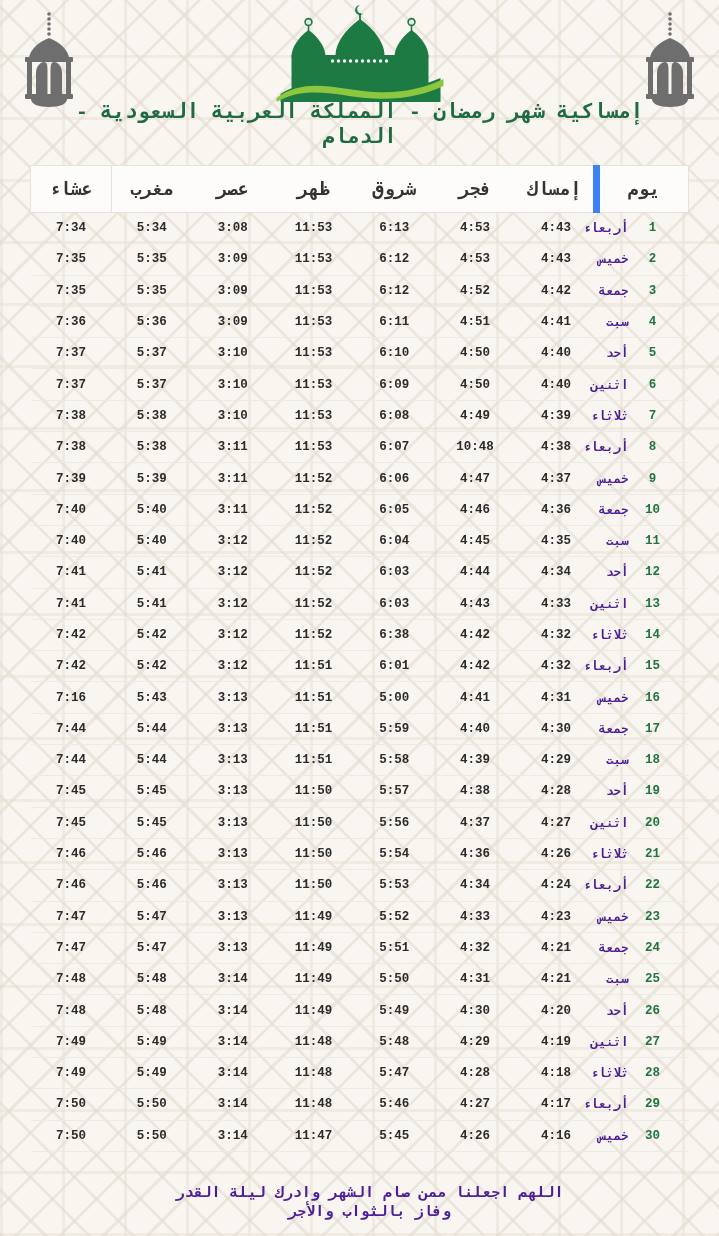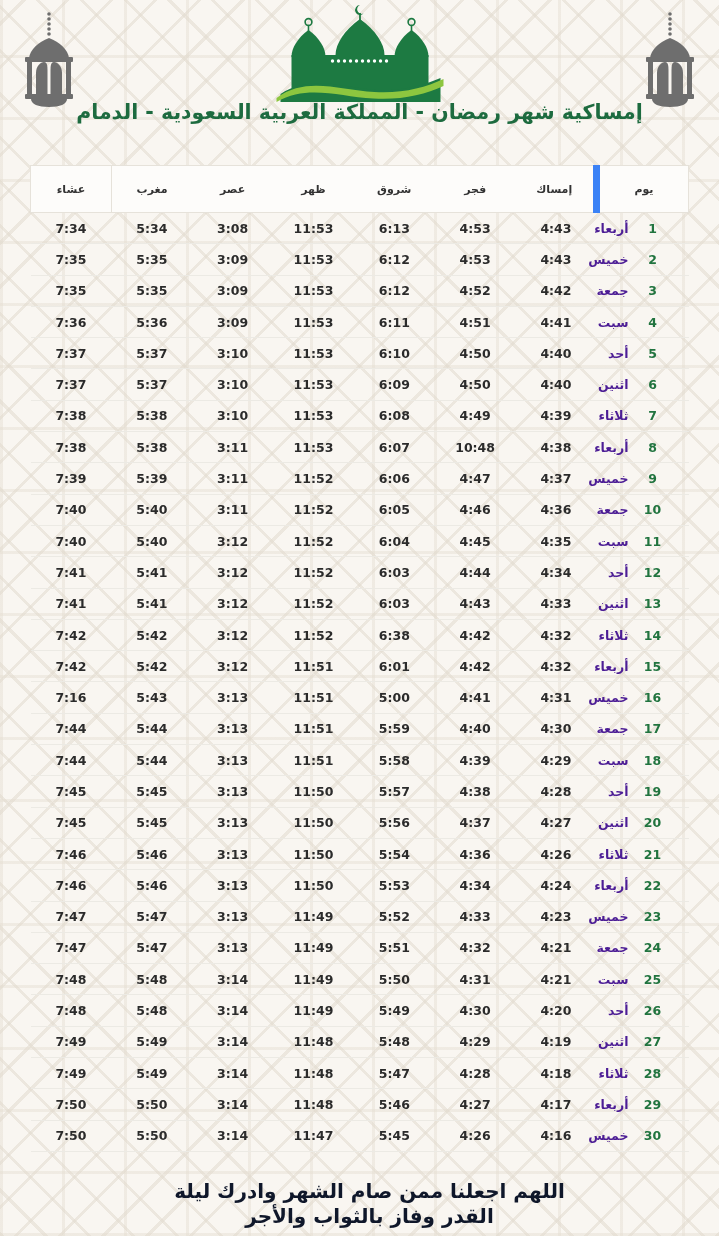--- a/index.html
+++ b/index.html
@@ -38,20 +38,21 @@
     z-index:0;
   }
 
   .page{
     position:relative;
     z-index:1;
     width:719px;
     height:1236px;
     display:flex;
     flex-direction:column;
+    font-family:Liberation Mono, monospace;
   }
 
   
   .header{
     position:relative;
     height:165px;
     flex:0 0 auto;
   }
 
   .lantern{
@@ -94,21 +95,21 @@
   table.imsakiya{
     width:100%;
     border-collapse:collapse;
     table-layout:fixed;
   }
 
   table.imsakiya thead th{
     background:#fdfcfa;
     border:1px solid #e6e2da;
     color:#333333;
-    font-size:11px;
+    font-size:18px;
     font-weight:bold;
     height:47px;
     vertical-align:middle;
     text-align:center;
   }
   table.imsakiya thead th:not(:first-child){ border-right:none; }
   table.imsakiya thead th:not(:last-child){ border-left:none; }
   table.imsakiya thead th:first-child{ border-left:7px solid #3b82f6; }
   table.imsakiya thead th:last-child{ border-right:1px solid #e6e2da; }
 
@@ -153,22 +154,22 @@
   col.c-t    { width:12.28%; }
 
   
   .footer{
     flex:0 0 auto;
     height:58px;
     display:flex;
     align-items:center;
     justify-content:center;
     text-align:center;
-    color:#0f172a;
-    font-size:20px;
+    color:#4c1d95;
+    font-size:15px;
     font-weight:bold;
     line-height:1.25;
     padding:0 150px 6px 150px;
     margin-left:20px;
   }
 </style>
 </head>
 <body>
 
 <div class="pattern-layer"></div>

